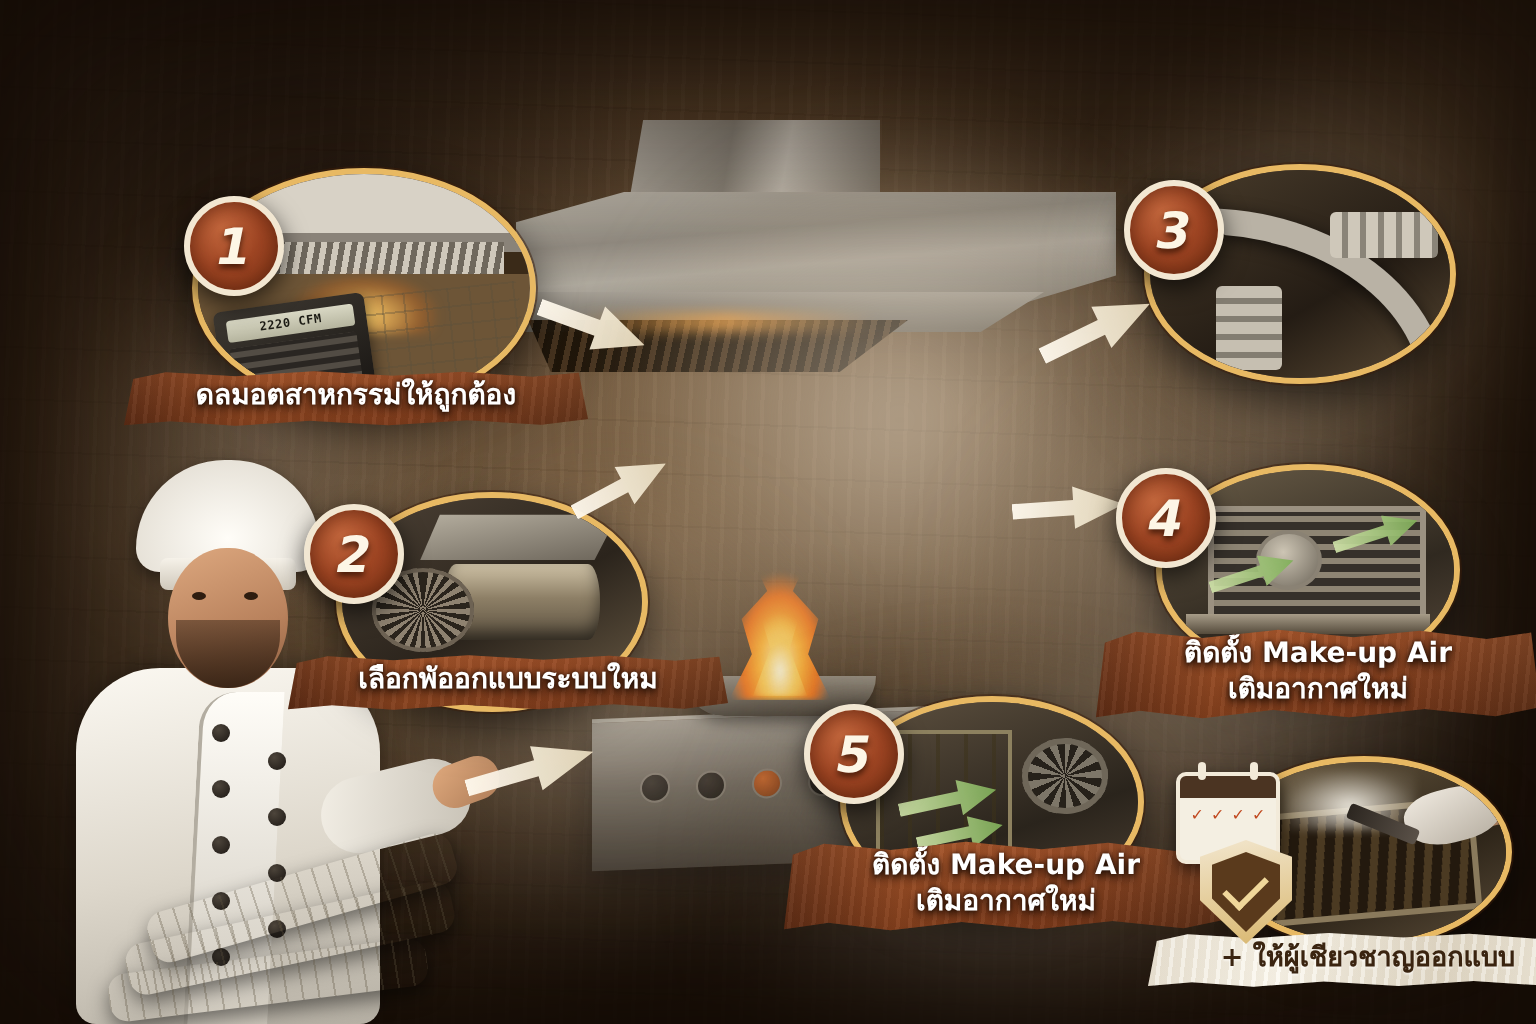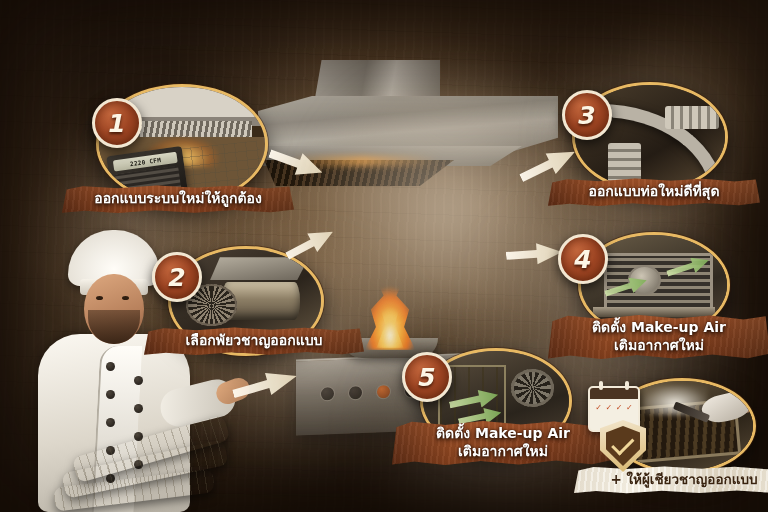--- a/index.html
+++ b/index.html
@@ -342,51 +342,50 @@
             <span>2220 CFM</span>
           </div>
           <div class="calc-keys"></div>
         </div>
       </div>
     </div>
   </div>
   <div class="num" style="left:92px;top:98px;">
     <span>1</span>
   </div>
-  <div class="label" style="left:62px;top:185px;width:200px;">ออกแบบระบบใหม่ให้ถูกต้อง</div>
+  <div class="label" style="left:62px;top:185px;width:200px;">ดลมอตสาหกรรม่ให้ถูกต้อง</div>
 
   <div class="node" style="left:168px;top:246px;width:156px;height:110px;">
     <div class="ring" style="width:150px;height:104px;">
       <div class="photo p-fan">
         <div class="hoodlet"></div>
         <div class="motor"></div>
         <div class="blades"></div>
       </div>
     </div>
   </div>
   <div class="num" style="left:152px;top:252px;">
     <span>2</span>
   </div>
   <div class="label" style="left:144px;top:327px;width:188px;">
-    <div>เลือกพัยวชาญออกแบบ</div>
+    <div>เลือกพัออกแบบระบบใหม</div>
   </div>
 
   <div class="node" style="left:572px;top:82px;width:156px;height:110px;">
     <div class="ring" style="width:150px;height:104px;">
       <div class="photo p-pipe">
         <div class="elbow"></div>
         <div class="seg-h"></div>
         <div class="seg-v"></div>
       </div>
     </div>
   </div>
   <div class="num" style="left:562px;top:90px;">
     <span>3</span>
   </div>
-  <div class="label" style="left:548px;top:178px;width:180px;">ออกแบบท่อใหม่ดีที่สุด</div>
 
   <div class="node" style="left:578px;top:232px;width:152px;height:106px;">
     <div class="ring" style="width:146px;height:100px;">
       <div class="photo p-vent">
         <div class="grill"></div>
         <div class="fanwheel"></div>
         <div class="sill"></div>
         <div class="arrow-green" style="left:58%;top:24%;width:30%;height:16%;transform:rotate(-18deg);"></div>
         <div class="arrow-green" style="left:16%;top:44%;width:30%;height:16%;transform:rotate(-18deg);"></div>
       </div>

